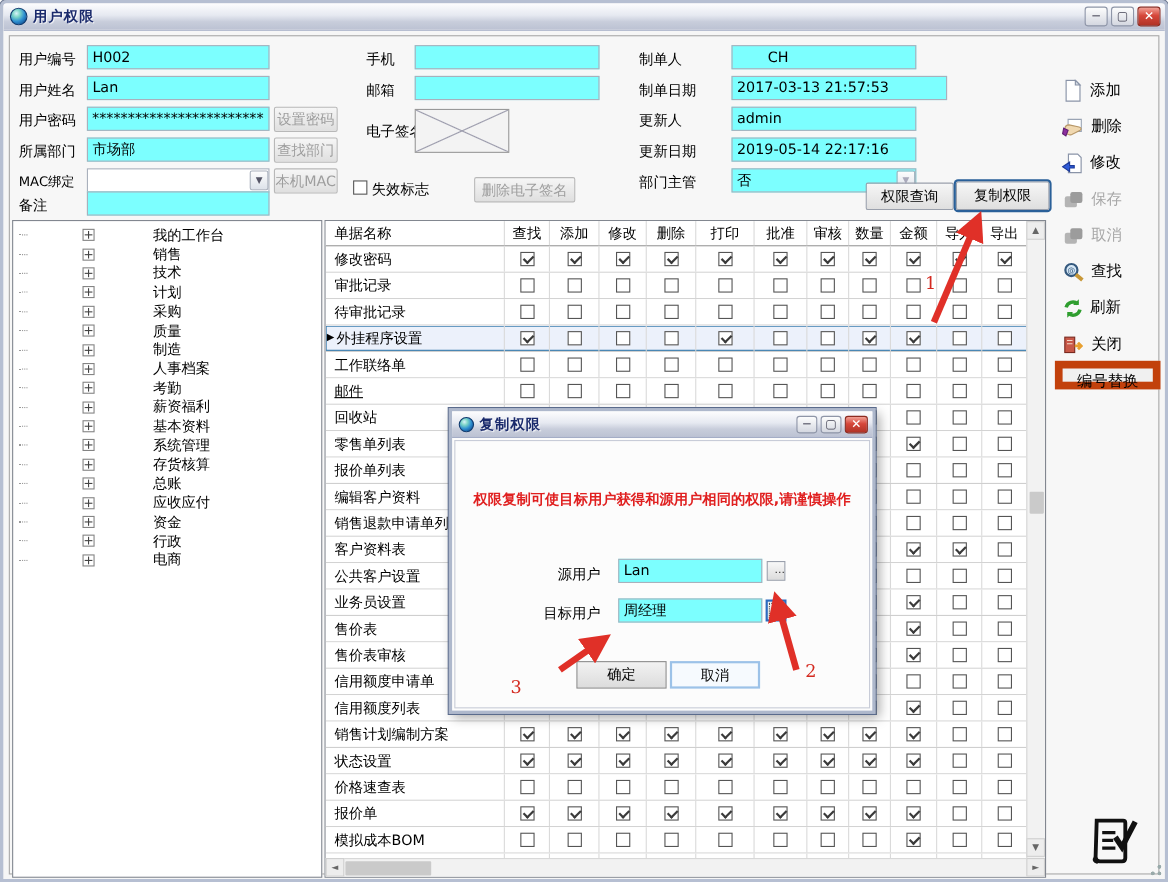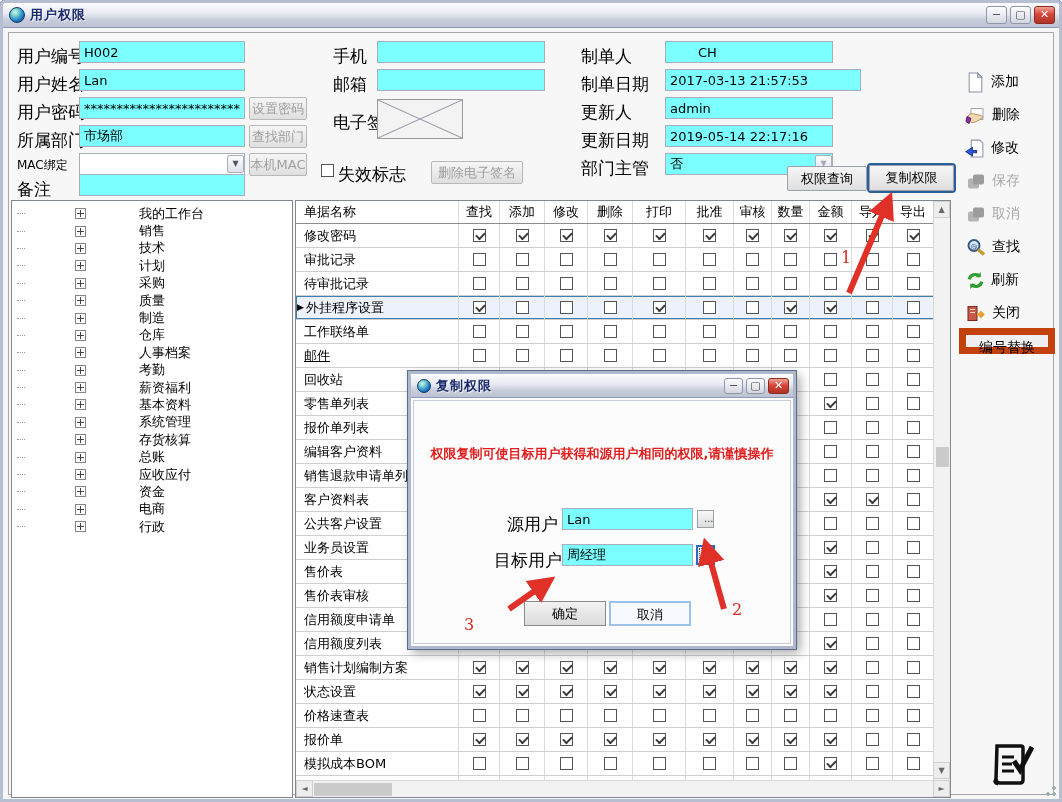--- a/index.html
+++ b/index.html
@@ -13,21 +13,21 @@
   .globe{width:16px;height:16px;border-radius:50%;flex:0 0 auto;margin:0 5px 0 2px;
     background:radial-gradient(circle at 35% 30%,#D8F2FA 0%,#7FD6C8 25%,#2E8FD0 55%,#134F92 85%);
     border:1px solid #0E3A6E;}
   .title-text{font-size:13px;font-weight:bold;color:#1A2A6C;text-shadow:1px 1px 1px rgba(255,255,255,.85);letter-spacing:1px;}
   .win-btns{margin-left:auto;display:flex;gap:3px;}
   .wbtn{width:21px;height:18px;border:1px solid #8F96A8;border-radius:3px;font-size:11px;line-height:15px;
     text-align:center;color:#445;background:linear-gradient(#FDFDFD,#D4D7E0);cursor:default;}
   .wbtn.close{background:linear-gradient(#F2A196,#D6473A 45%,#B03326);border-color:#8C2B20;color:#fff;font-weight:bold;}
   
   .client-frame{position:absolute;left:5px;top:29px;right:5px;bottom:4px;border:1px solid #A8A8A8;background:#F7F7F7;}
-  .lbl{position:absolute;font-size:17px;color:#000;}
+  .lbl{position:absolute;font-size:13px;color:#000;}
   .field{position:absolute;height:22px;background:#7CFFFF;border:1px solid #A9B0BC;font-size:13px;
     padding:2px 4px;color:#000;}
   input.field{outline:none;}
   .combo-btn{position:absolute;width:17px;height:18px;border:1px solid #A9B0BC;border-radius:2px;
     background:linear-gradient(#FDFDFD,#DDE2EA);font-size:8px;color:#556;text-align:center;line-height:16px;}
   .gbtn{position:absolute;font-size:13px;text-align:center;border:1px solid #9AA0AC;border-radius:2px;
     background:linear-gradient(#F6F6F6,#DFDFDF);color:#000;padding:2px 0;cursor:default;}
   .gbtn.disabled{color:#9E9E9E;border-color:#B8B8B8;}
   .sign-box{position:absolute;left:374px;top:96px;width:86px;height:40px;border:1px solid #999;
     background:
@@ -253,25 +253,20 @@
         <span>质量</span>
       </div>
       <div class="titem">
         <span class="tconn"></span>
         <span class="twisty"></span>
         <span>制造</span>
       </div>
       <div class="titem">
         <span class="tconn"></span>
         <span class="twisty"></span>
-        <span>仓库</span>
-      </div>
-      <div class="titem">
-        <span class="tconn"></span>
-        <span class="twisty"></span>
         <span>人事档案</span>
       </div>
       <div class="titem">
         <span class="tconn"></span>
         <span class="twisty"></span>
         <span>考勤</span>
       </div>
       <div class="titem">
         <span class="tconn"></span>
         <span class="twisty"></span>
@@ -303,26 +298,26 @@
         <span>应收应付</span>
       </div>
       <div class="titem">
         <span class="tconn"></span>
         <span class="twisty"></span>
         <span>资金</span>
       </div>
       <div class="titem">
         <span class="tconn"></span>
         <span class="twisty"></span>
+        <span>行政</span>
+      </div>
+      <div class="titem">
+        <span class="tconn"></span>
+        <span class="twisty"></span>
         <span>电商</span>
-      </div>
-      <div class="titem">
-        <span class="tconn"></span>
-        <span class="twisty"></span>
-        <span>行政</span>
       </div>
     </div>
 
   <div class="grid">
     <div class="ghead" id="grid-head">
         <div class="gcell gname" style="width: 163px;">单据名称</div>
         <div class="gcell" style="width: 41px;">查找</div>
         <div class="gcell" style="width: 45px;">添加</div>
         <div class="gcell" style="width: 43px;">修改</div>
         <div class="gcell" style="width: 45px;">删除</div>

